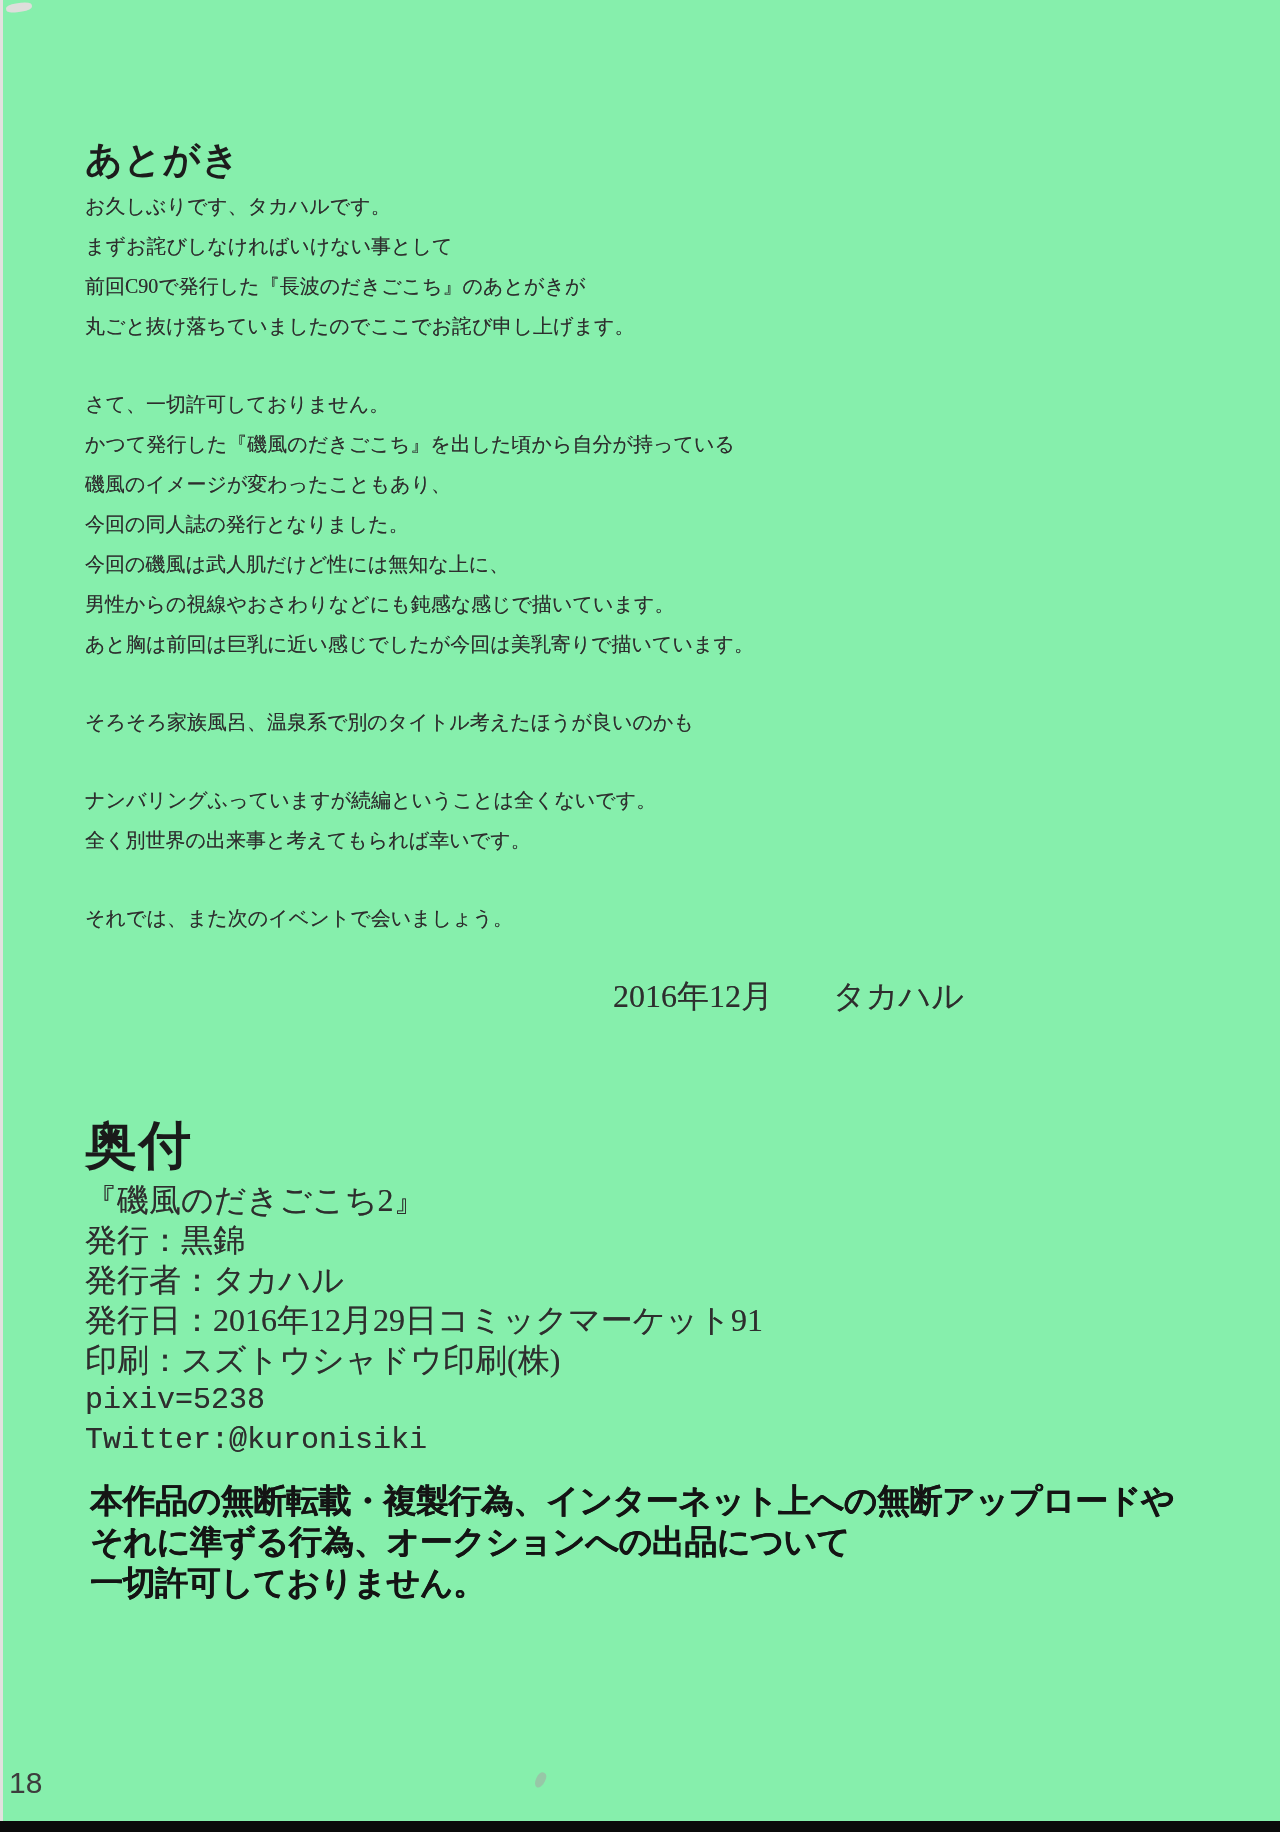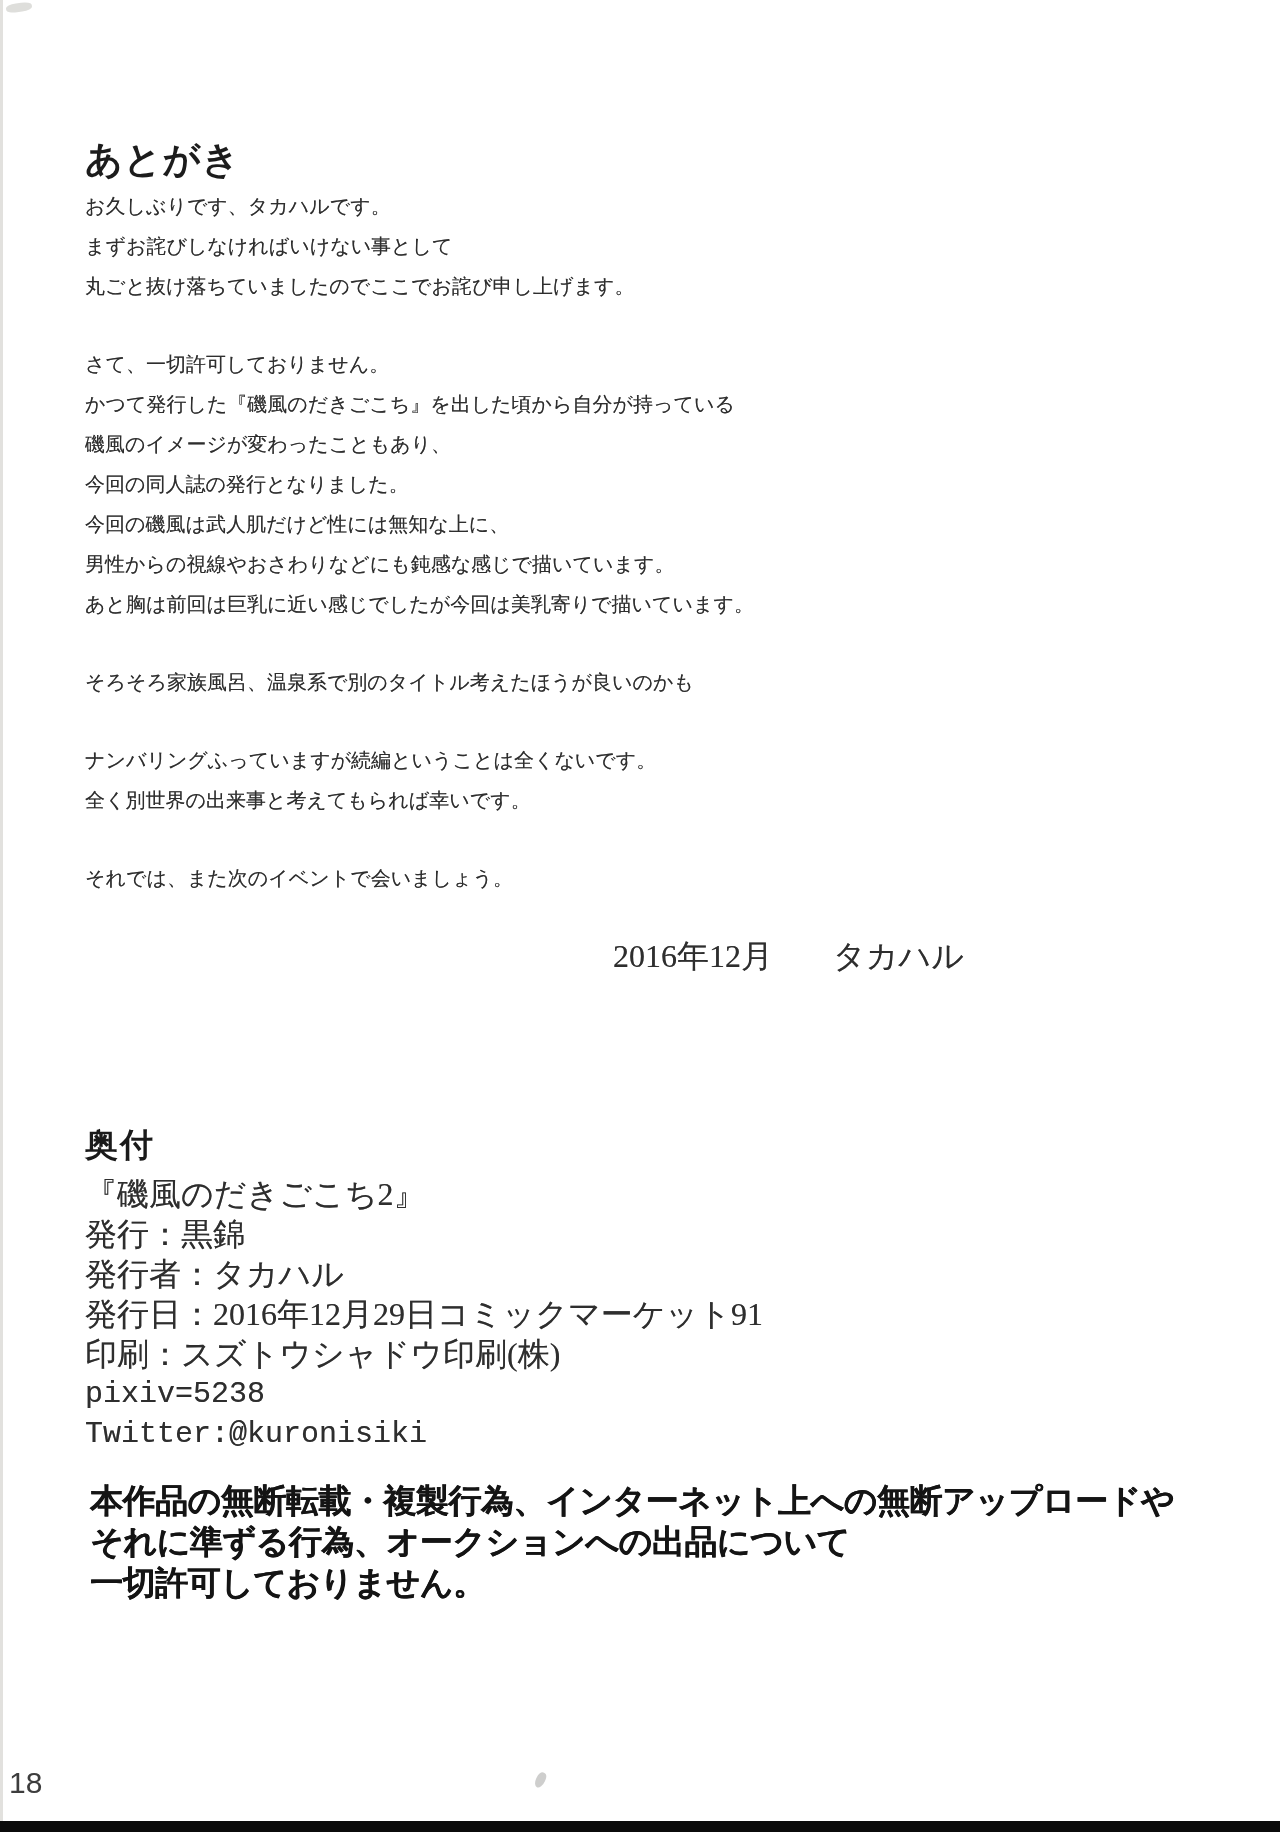--- a/index.html
+++ b/index.html
@@ -1,20 +1,20 @@
 <!DOCTYPE html>
 <html lang="ja"><head>
 <meta charset="utf-8">
 <style>
   html,body{margin:0;padding:0;}
   body{background:#e9e8e6;}
   .page{
     position:relative;
     width:1280px;height:1832px;
-    background:#ffffff;
+    background:#86efac;
     overflow:hidden;
     color:#2e2e2e;
     font-family:"Liberation Serif","DejaVu Serif",serif;
   }
   .gothic{
     font-family:"Liberation Sans","DejaVu Sans",sans-serif;
     font-weight:700;
   }
   
   .afterword{
@@ -38,22 +38,22 @@
     padding-left:528px;
     white-space:nowrap;
     text-shadow:0 0 0.6px rgba(40,40,40,.55);
   }
   .signoff .signoff-name{margin-left:60px;}
   
   .colophon{
     position:absolute;left:85px;top:1122px;width:1150px;
   }
   .colophon h2{
-    margin:0 0 6px 0;
-    font-size:33px;line-height:46px;
+    margin:0 0 12px 0;
+    font-size:52px;line-height:46px;
     color:#1a1a1a;
     letter-spacing:2px;
   }
   .colophon .line{font-size:32px;line-height:40px;}
   .mono{
     font-family:"Liberation Mono","DejaVu Sans Mono",monospace;
     font-size:30px !important;
   }
   
   .notice{
@@ -93,20 +93,21 @@
 <body>
 
 <div class="page">
 
   <section class="afterword">
     <h1 class="gothic">あとがき</h1>
 
     <div class="para">
       <div class="line">お久しぶりです、タカハルです。</div>
       <div class="line">まずお詫びしなければいけない事として</div>
+      <div class="line">前回C90で発行した『長波のだきごこち』のあとがきが</div>
       <div class="line">丸ごと抜け落ちていましたのでここでお詫び申し上げます。</div>
     </div>
 
     <div class="para">
       <div class="line">さて、一切許可しておりません。</div>
       <div class="line">かつて発行した『磯風のだきごこち』を出した頃から自分が持っている</div>
       <div class="line">磯風のイメージが変わったこともあり、</div>
       <div class="line">今回の同人誌の発行となりました。</div>
       <div class="line">今回の磯風は武人肌だけど性には無知な上に、</div>
       <div class="line">男性からの視線やおさわりなどにも鈍感な感じで描いています。</div>

